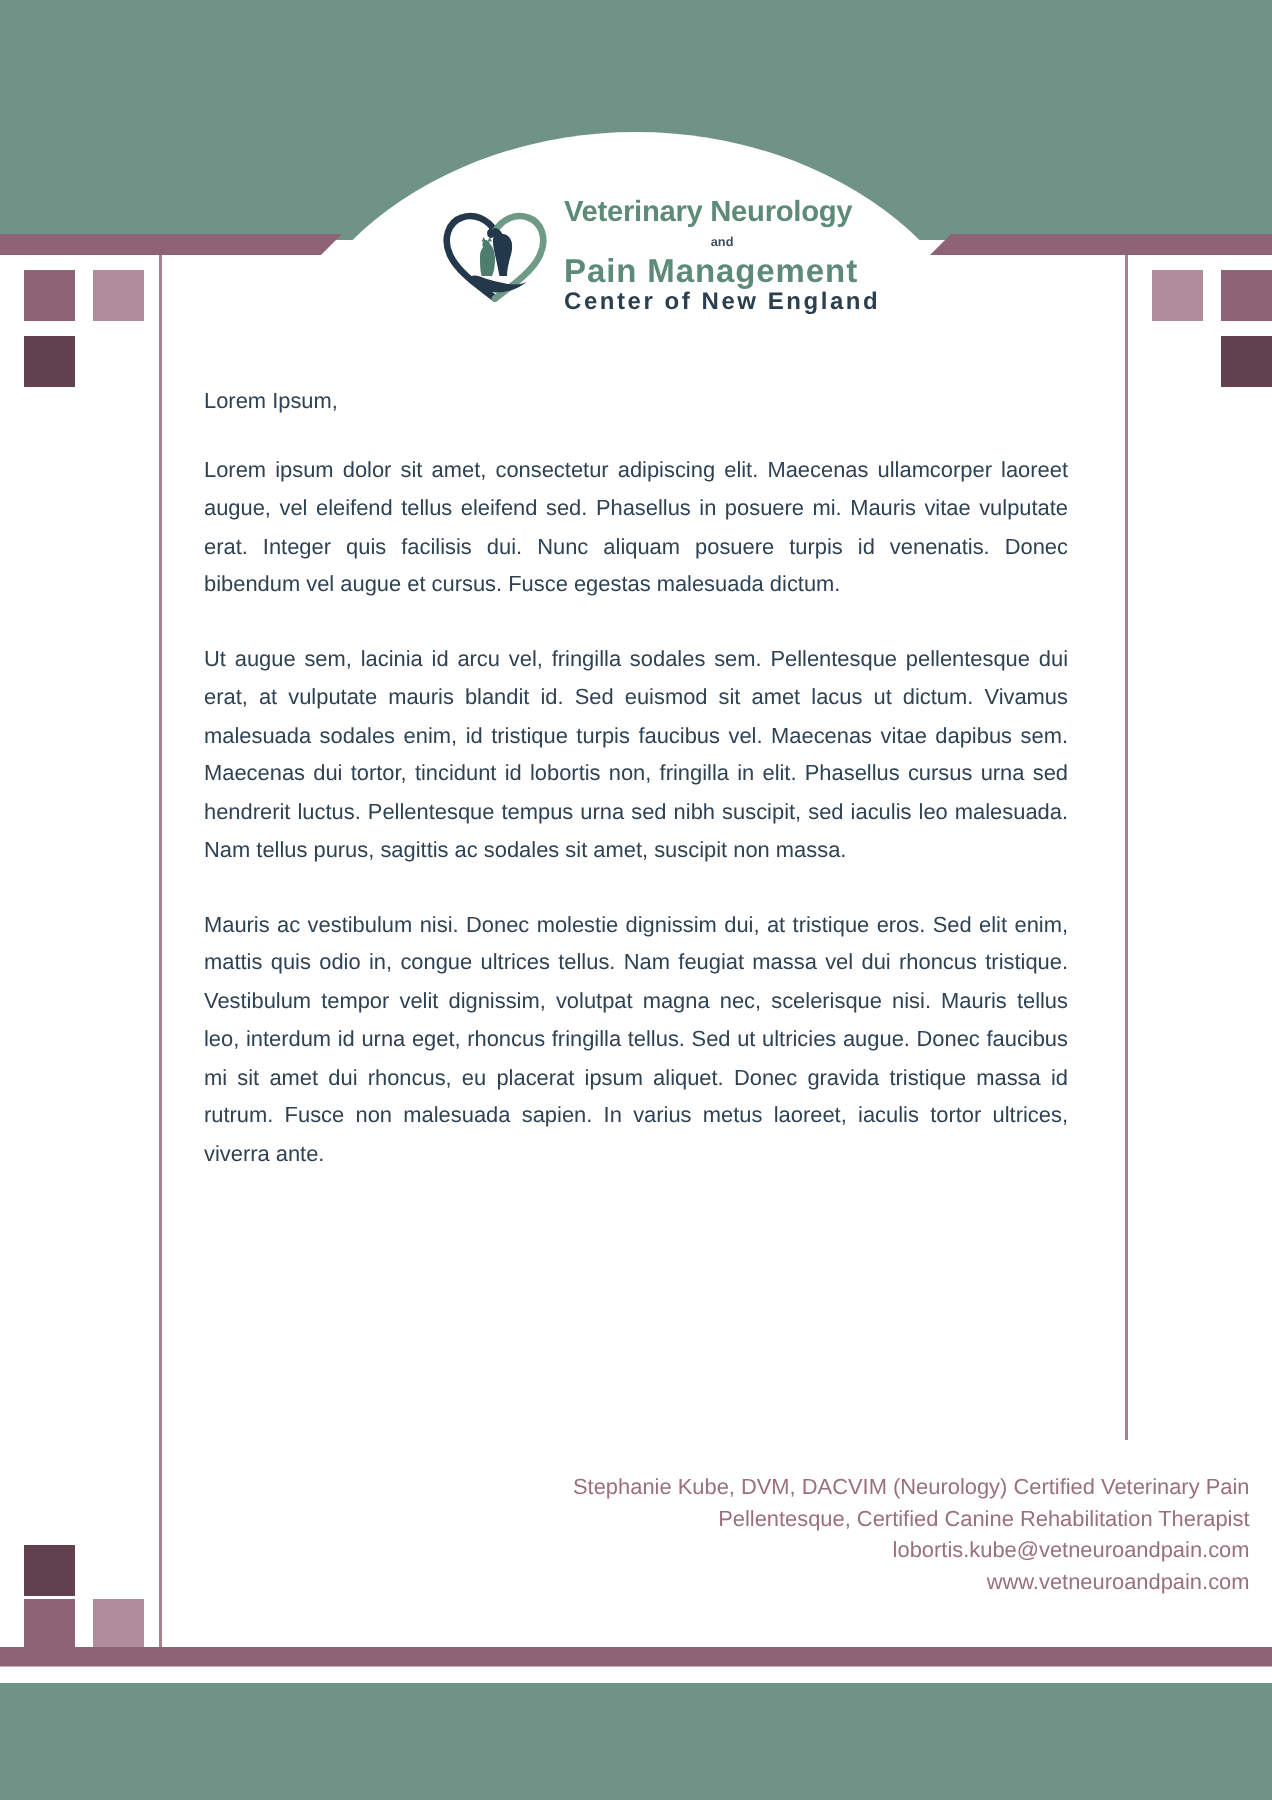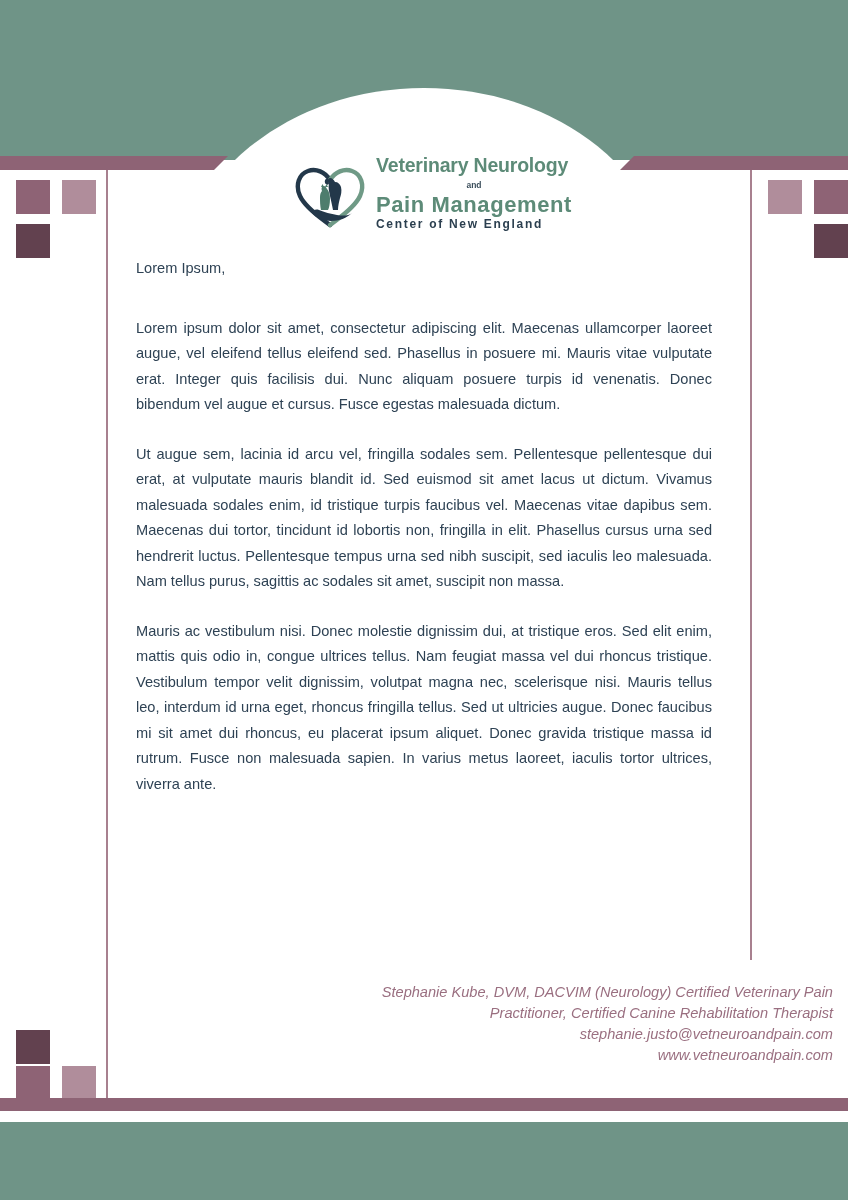--- a/index.html
+++ b/index.html
@@ -97,23 +97,23 @@
   .tr-b { left: 812px; top: 178px; }
   .tr-c { left: 812px; top: 222px; }
   
   .bl-a { left: 14px;  top: 1028px; }
   .bl-b { left: 14px;  top: 1064px; }
   .bl-c { left: 60px;  top: 1064px; }
 
   
   .logo {
     position: absolute;
-    left: 294px; top: 156px;
+    left: 294px; top: 132px;
     display: flex;
-    align-items: flex-end;
+    align-items: center;
     gap: 8px;
   }
   .logo-mark { width: 74px; height: 66px; display: block; }
   .logo-words {
     display: flex;
     flex-direction: column;
     line-height: 1;
   }
   .logo-line1 {
     font-size: 19.5px;
@@ -141,57 +141,57 @@
   }
   .logo-line2 {
     font-size: 22px;
     font-weight: bold;
     color: #5d8b78;
     letter-spacing: 0.6px;
     white-space: nowrap;
     margin-top: 1px;
   }
   .logo-line3 {
-    font-size: 12px;
+    font-size: 16px;
     font-weight: bold;
     color: #2b3f4f;
     letter-spacing: 1.7px;
     white-space: nowrap;
     margin-top: 2px;
   }
 
   
   .letter {
     position: absolute;
     left: 136px;
     top: 256px;
     width: 576px;
     color: #2e4254;
     font-size: 14.6px;
     line-height: 25.5px;
   }
-  .salutation { margin: 0 0 34px 0; }
+  .salutation { margin: 0 0 20px 0; }
   .para {
     margin: 0 0 24px 0;
     text-align: justify;
   }
   .para:last-child { margin-bottom: 0; }
 
   
   .contact {
     position: absolute;
     right: 15px;
     top: 982px;
     width: 620px;
     text-align: right;
     color: #9a6f80;
     font-size: 14.6px;
     line-height: 21px;
   }
-  .contact div { white-space: nowrap; font-style: italic; }
+  .contact div { white-space: nowrap; }
 </style>
 </head>
 <body>
 
 <div class="page">
 
   <div class="band-top"></div>
   <div class="arc"></div>
 
   <div class="bar-top-left"></div>
@@ -248,21 +248,21 @@
 
   <div class="letter">
     <p class="salutation">Lorem Ipsum,</p>
     <p class="para">Lorem ipsum dolor sit amet, consectetur adipiscing elit. Maecenas ullamcorper laoreet augue, vel eleifend tellus eleifend sed. Phasellus in posuere mi. Mauris vitae vulputate erat. Integer quis facilisis dui. Nunc aliquam posuere turpis id venenatis. Donec bibendum vel augue et cursus. Fusce egestas malesuada dictum.</p>
     <p class="para">Ut augue sem, lacinia id arcu vel, fringilla sodales sem. Pellentesque pellentesque dui erat, at vulputate mauris blandit id. Sed euismod sit amet lacus ut dictum. Vivamus malesuada sodales enim, id tristique turpis faucibus vel. Maecenas vitae dapibus sem. Maecenas dui tortor, tincidunt id lobortis non, fringilla in elit. Phasellus cursus urna sed hendrerit luctus. Pellentesque tempus urna sed nibh suscipit, sed iaculis leo malesuada. Nam tellus purus, sagittis ac sodales sit amet, suscipit non massa.</p>
     <p class="para">Mauris ac vestibulum nisi. Donec molestie dignissim dui, at tristique eros. Sed elit enim, mattis quis odio in, congue ultrices tellus. Nam feugiat massa vel dui rhoncus tristique. Vestibulum tempor velit dignissim, volutpat magna nec, scelerisque nisi. Mauris tellus leo, interdum id urna eget, rhoncus fringilla tellus. Sed ut ultricies augue. Donec faucibus mi sit amet dui rhoncus, eu placerat ipsum aliquet. Donec gravida tristique massa id rutrum. Fusce non malesuada sapien. In varius metus laoreet, iaculis tortor ultrices, viverra ante.</p>
   </div>
 
   <div class="contact">
     <div>Stephanie Kube, DVM, DACVIM (Neurology) Certified Veterinary Pain</div>
-    <div>Practitioner, Certified Canine Rehabilitation Therapist</div>
-    <div>stephanie.justo@vetneuroandpain.com</div>
+    <div>Pellentesque, Certified Canine Rehabilitation Therapist</div>
+    <div>lobortis.kube@vetneuroandpain.com</div>
     <div>www.vetneuroandpain.com</div>
   </div>
 
   <div class="bar-bottom"></div>
   <div class="band-bottom"></div>
 
 </div>
 
 </body></html>

